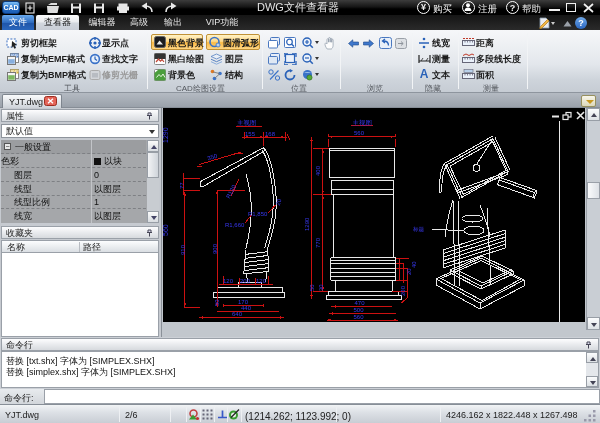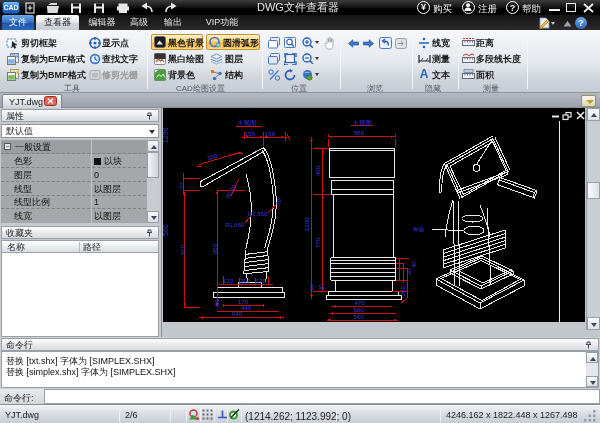--- a/index.html
+++ b/index.html
@@ -288,21 +288,21 @@
       </div>
   </div>
   <div id="leftpanel" class="ab">
     <div class="phead" style="top:1px;">属性<svg style="position:absolute;right:4px;top:2px" width="8" height="9">
           <path d="M1 3.5h5M3.5 3.5v4M2 1h3v2.5H2z" stroke="#445" stroke-width="1" fill="#dde"></path>
         </svg></div>
     <div class="ab" style="left:1px;top:16px;width:158px;height:14px;background:#fff;border:1px solid #8e949c;font-size:9px;color:#222;line-height:13px;padding-left:4px;">默认值<div style="position:absolute;right:3px;top:5px;width:0;height:0;border-left:3.5px solid transparent;border-right:3.5px solid transparent;border-top:4px solid #333;"></div></div>
     <div class="ab" style="left:1px;top:32px;width:158px;height:83px;background:#a5a7aa;overflow:hidden;padding-left:18px;">
       <div class="ab" style="left:0;top:0;width:145px;height:14px;background:#9b9da0;border-bottom:1px dashed #7e8084;font-size:9px;color:#111;line-height:14px;"><span style="position:absolute;left:3px;top:3px;width:7px;height:7px;background:#e8e8e8;border:1px solid #555;font-size:7px;line-height:6px;text-align:center;color:#222;">−</span><span style="margin-left:14px;">一般设置</span></div>
       <div class="ab" style="left:90px;top:0;width:1px;height:83px;background:#c2c4c8;"></div>
-      <div class="ab" style="left:0;top:14px;width:145px;height:14px;border-bottom:1px dashed #7e8084;font-size:9px;color:#111;line-height:14px;"><span style="margin-left:13px;">色彩</span><span style="position:absolute;left:93px;top:4px;width:7px;height:7px;background:#111;"></span><span style="position:absolute;left:103px;">以块</span></div>
+      <div class="ab" style="left:0;top:14px;width:145px;height:14px;border-bottom:1px dashed #7e8084;font-size:9px;color:#111;line-height:14px;"><span style="">色彩</span><span style="position:absolute;left:93px;top:4px;width:7px;height:7px;background:#111;"></span><span style="position:absolute;left:103px;">以块</span></div>
       <div class="ab" style="left:0;top:28px;width:145px;height:14px;border-bottom:1px dashed #7e8084;font-size:9px;color:#111;line-height:14px;"><span style="margin-left:13px;">图层</span><span style="position:absolute;left:93px;">0</span></div>
       <div class="ab" style="left:0;top:42px;width:145px;height:14px;border-bottom:1px dashed #7e8084;font-size:9px;color:#111;line-height:14px;"><span style="margin-left:13px;">线型</span><span style="position:absolute;left:93px;">以图层</span></div>
       <div class="ab" style="left:0;top:55px;width:145px;height:14px;border-bottom:1px dashed #7e8084;font-size:9px;color:#111;line-height:14px;"><span style="margin-left:13px;">线型比例</span><span style="position:absolute;left:93px;">1</span></div>
       <div class="ab" style="left:0;top:69px;width:145px;height:14px;font-size:9px;color:#111;line-height:14px;"><span style="margin-left:13px;">线宽</span><span style="position:absolute;left:93px;">以图层</span></div>
       <div class="ab" style="left:146px;top:0;width:12px;height:83px;background:#c8ccd1;">
         <div class="ab" style="left:0;top:0;width:12px;height:12px;background:linear-gradient(#fafafa,#d8dce0);border:1px solid #989ea6;">
             <div style="position:absolute;left:2.5px;top:4px;width:0;height:0;border-left:3px solid transparent;border-right:3px solid transparent;border-bottom:4px solid #446;"></div>
           </div>
         <div class="ab" style="left:0;top:12px;width:12px;height:26px;background:linear-gradient(90deg,#f2f3f5,#cfd4da);border:1px solid #989ea6;"></div>
         <div class="ab" style="left:0;top:71px;width:12px;height:12px;background:linear-gradient(#fafafa,#d8dce0);border:1px solid #989ea6;">

